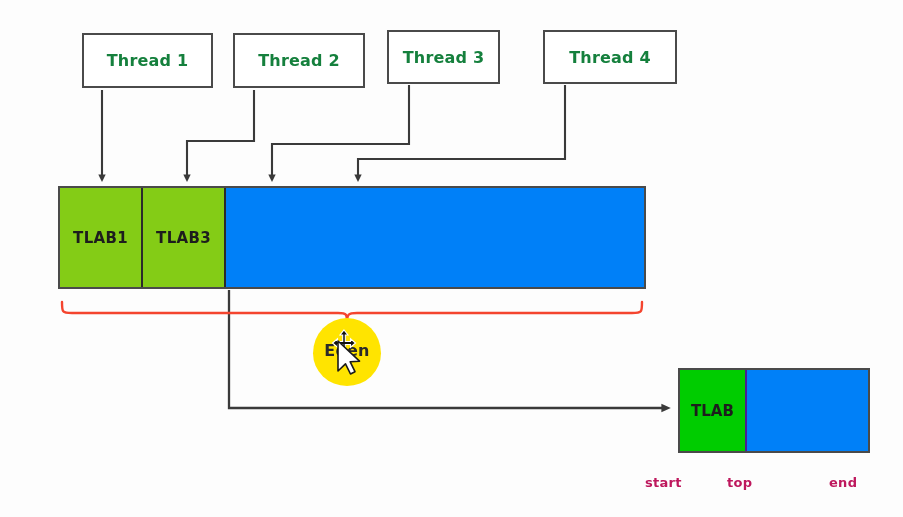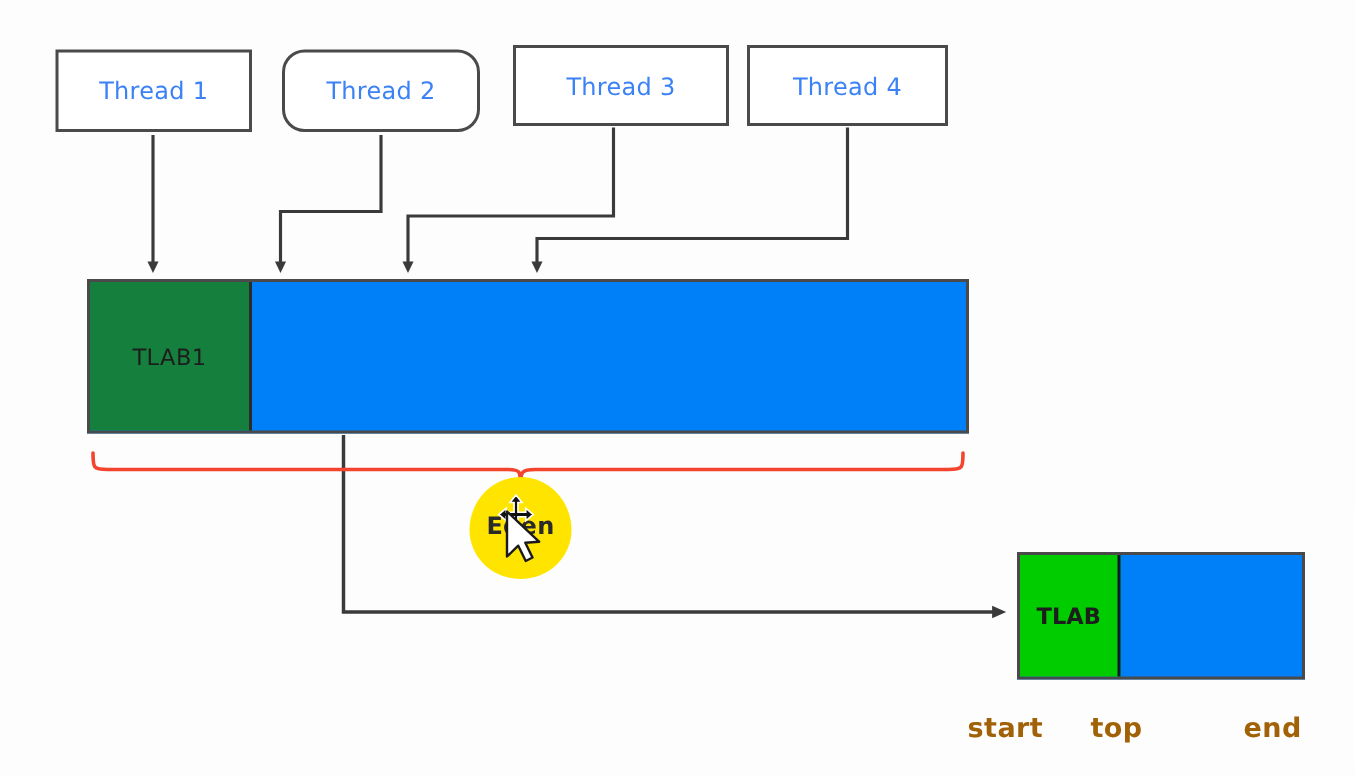--- a/index.html
+++ b/index.html
@@ -21,48 +21,49 @@
   
   .thread-box {
     position: absolute;
     box-sizing: border-box;
     background: #ffffff;
     border: 2px solid #4a4a4a;
     display: flex;
     align-items: center;
     justify-content: center;
     font-size: 16px;
-    font-weight: normal;
-    color: #3b82f6;
+    font-weight: bold;
+    color: #15803d;
     letter-spacing: 0.2px;
+    margin-left: 45px;
   }
 
   
   #heap-bar {
     position: absolute;
     left: 58px;
     top: 186px;
     width: 588px;
     height: 103px;
     box-sizing: border-box;
     border: 2px solid #4a4a4a;
     background: #0080f8;
     display: flex;
   }
   .tlab-cell {
     box-sizing: border-box;
-    width: 108px;
+    width: 83px;
     height: 100%;
-    background: #15803d;
+    background: #84cc16;
     border-right: 2px solid #2b2b2b;
     display: flex;
     align-items: center;
     justify-content: center;
     font-size: 15px;
-    font-weight: normal;
+    font-weight: bold;
     color: #1d1d1d;
     letter-spacing: 0.3px;
   }
   .tlab-cell:last-of-type { }
 
   
   #tlab-detail {
     position: absolute;
     left: 678px;
     top: 368px;
@@ -71,35 +72,35 @@
     box-sizing: border-box;
     border: 2px solid #4a4a4a;
     background: #0080f8;
     display: flex;
   }
   #tlab-detail .used {
     box-sizing: border-box;
     width: 67px;
     height: 100%;
     background: #00cc00;
-    border-right: 2px solid #0f172a;
+    border-right: 2px solid #4c1d95;
     display: flex;
     align-items: center;
     justify-content: center;
     font-size: 15px;
     font-weight: bold;
     color: #1d1d1d;
   }
 
   
   .ptr-label {
     position: absolute;
-    font-size: 18px;
-    font-weight: bold;
-    color: #a16207;
+    font-size: 13px;
+    font-weight: bold;
+    color: #be185d;
     letter-spacing: 0.3px;
     white-space: nowrap;
     text-align: right;
   }
 
   
   #eden-blob {
     position: absolute;
     left: 313px;
     top: 318px;
@@ -157,33 +158,36 @@
     <path d="M 409,85 L 409,144 L 272,144 L 272,178" stroke="#3a3a3a" stroke-width="2.1" fill="none" stroke-linejoin="miter" marker-end="url(#arrowhead)"></path>
 
     <path d="M 565,85 L 565,159 L 358,159 L 358,178" stroke="#3a3a3a" stroke-width="2.1" fill="none" stroke-linejoin="miter" marker-end="url(#arrowhead)"></path>
 
     <path d="M 229,290 L 229,408 L 666,408" stroke="#3a3a3a" stroke-width="2.3" fill="none" stroke-linejoin="miter" marker-end="url(#arrowhead-r)"></path>
   </svg>
 
   <div class="thread-box" style="left:37px; top:33px; width:131px; height:55px;">
     <span>Thread 1</span>
   </div>
-  <div class="thread-box" style="left:188px; top:33px; width:132px; height:55px;border-radius:15px;">
+  <div class="thread-box" style="left:188px; top:33px; width:132px; height:55px;">
     <span>Thread 2</span>
   </div>
-  <div class="thread-box" style="left:342px; top:30px; width:144px; height:54px;">
+  <div class="thread-box" style="left:342px; top:30px; width:113px; height:54px;">
     <span>Thread 3</span>
   </div>
   <div class="thread-box" style="left:498px; top:30px; width:134px; height:54px;">
     <span>Thread 4</span>
   </div>
 
   <div id="heap-bar">
     <div class="tlab-cell">
       <span>TLAB1</span>
+    </div>
+    <div class="tlab-cell">
+      <span>TLAB3</span>
     </div>
     <div style="flex:1;"></div>
   </div>
 
   <svg class="overlay below" viewBox="0 0 903 517">
     <path d="M 62,302 C 62,312 62,313 72,313 L 338,313 C 347,313 347,314 347,324
              M 347,324 C 347,314 348,313 357,313 L 632,313 C 642,313 642,312 642,302" stroke="#f4442e" stroke-width="2.4" fill="none" stroke-linecap="round"></path>
   </svg>
 
   <div id="eden-blob"></div>

